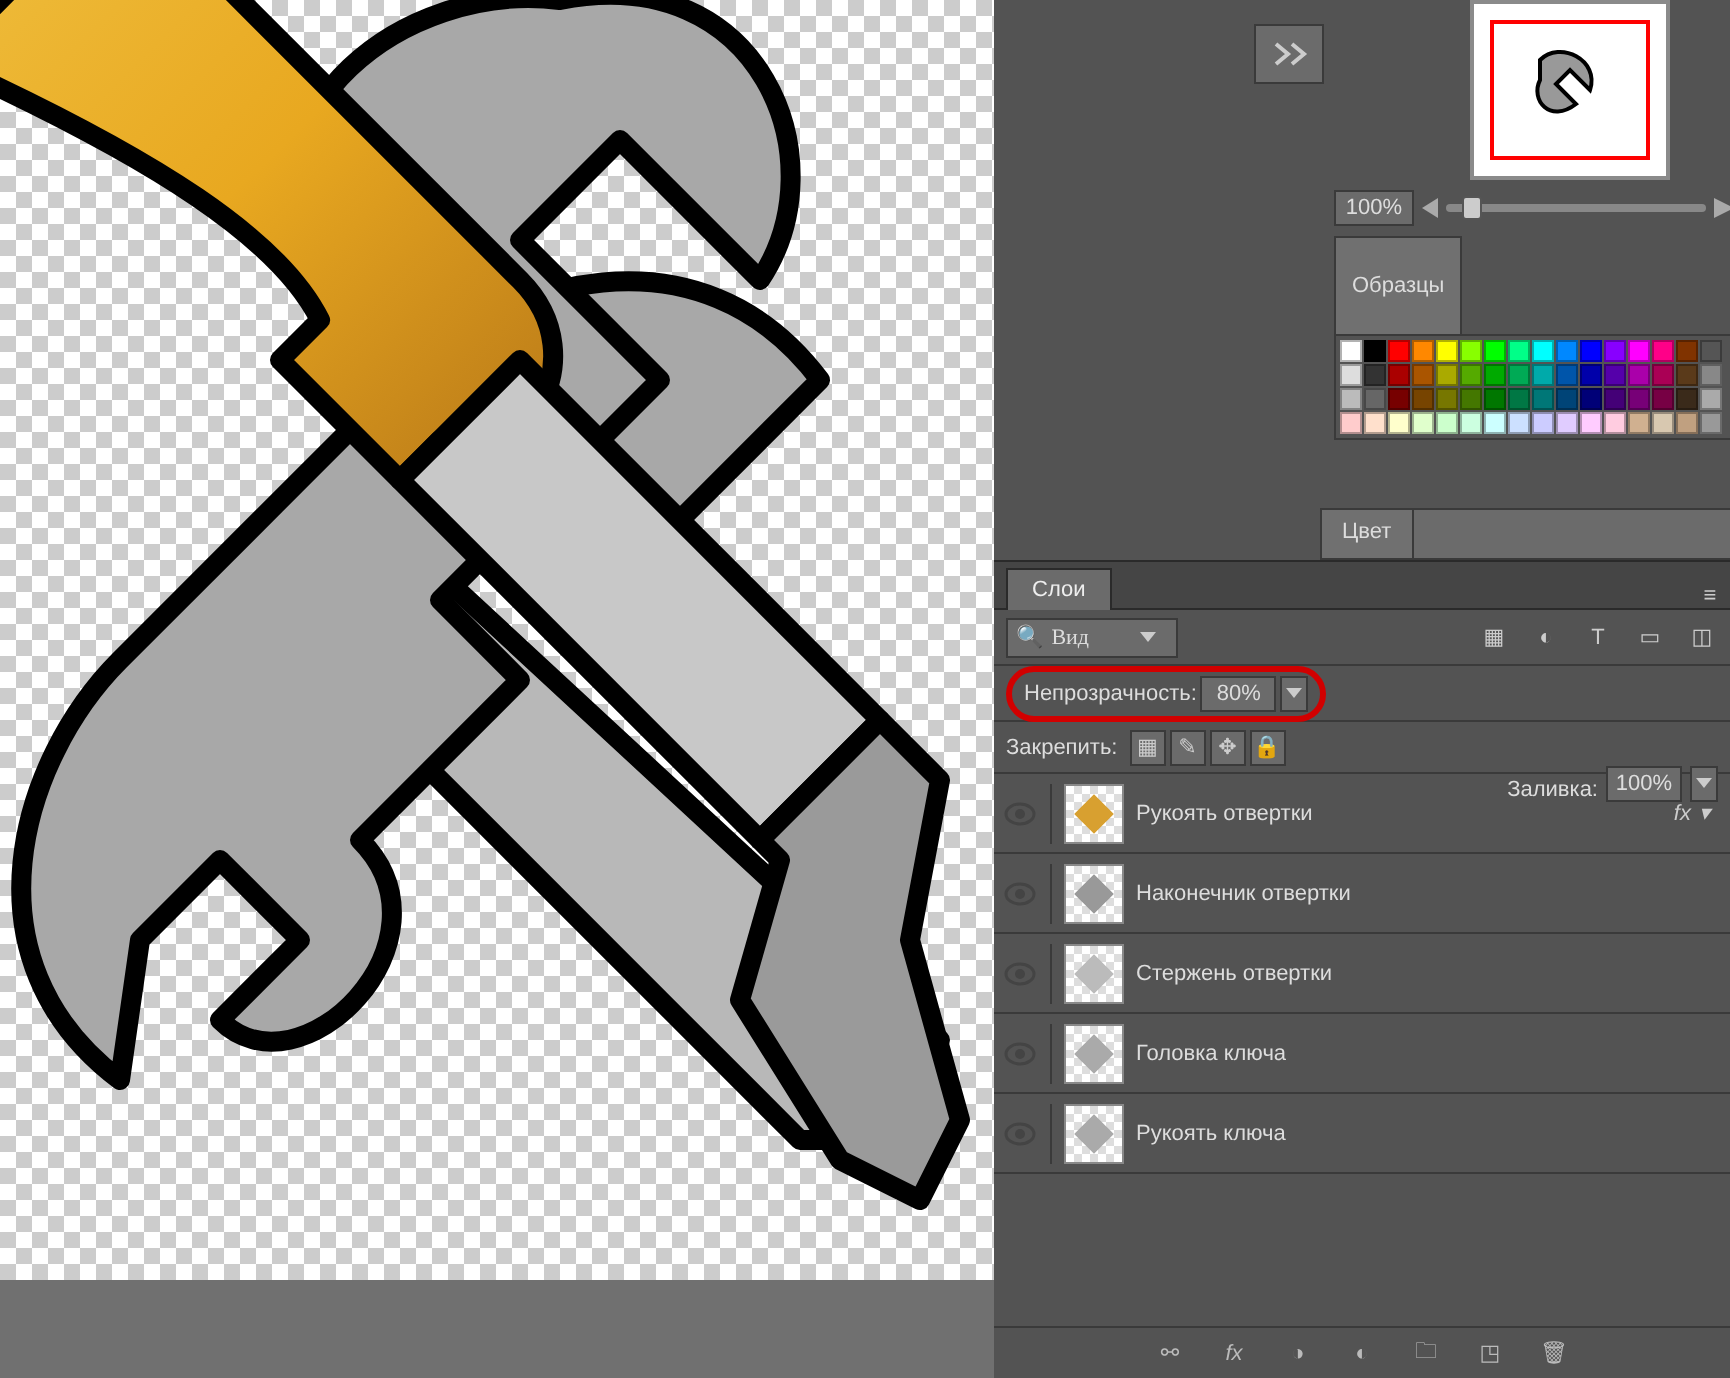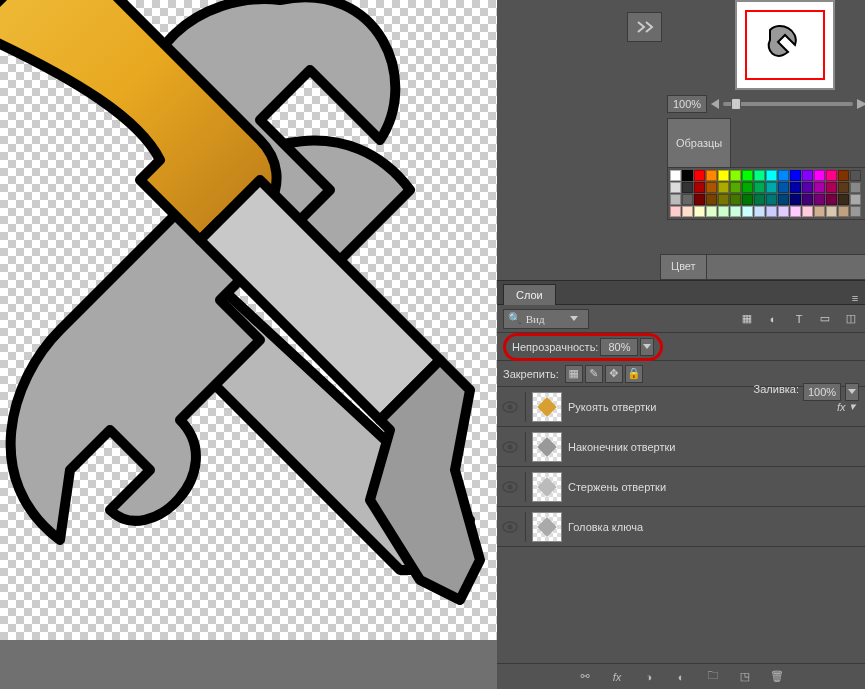--- a/index.html
+++ b/index.html
@@ -50,21 +50,21 @@
 .blend-row { height: 28px; display:flex; align-items:center; padding:0 6px; gap:6px; border-bottom:1px solid #3a3a3a;}
 .blend-select { flex:1; height:20px; background:#6b6b6b; border:1px solid #3a3a3a; color:#ddd; padding:0 6px; display:flex; align-items:center; justify-content:space-between;}
 .opacity-group { display:flex; align-items:center; gap:2px; border:3px solid #d10000; border-radius:14px; padding:2px 6px; background:#535353;}
 .opacity-label { color:#ddd; }
 .opacity-input { width:38px; height:18px; background:#6b6b6b; border:1px solid #3a3a3a; color:#ddd; text-align:center;}
 .opacity-dd { width:14px; height:18px; background:#6b6b6b; border:1px solid #3a3a3a; display:flex; align-items:center; justify-content:center;}
 
 .lock-row { height:26px; display:flex; align-items:center; padding:0 6px; gap:6px; border-bottom:1px solid #3a3a3a; color:#ddd;}
 .lock-icons { display:flex; gap:2px;}
 .lock-icons span { width:18px;height:18px; border:1px solid #3a3a3a; background:#6b6b6b; display:flex;align-items:center;justify-content:center; color:#ccc;}
-.fill-group { margin-left:auto; display:flex; align-items:flex-start; gap:4px;margin-top:36px;}
+.fill-group { margin-left:auto; display:flex; align-items:flex-end; gap:4px;margin-top:36px;}
 .fill-input { width:38px; height:18px; background:#6b6b6b; border:1px solid #3a3a3a; color:#ddd; text-align:center;}
 
 .layer-list { height: 260px; overflow:hidden; background:#535353;}
 .layer-row { height:40px; display:flex; align-items:center; border-bottom:1px solid #3a3a3a; padding:0 4px; gap:6px;}
 .layer-row.sel { background:#9db8d8;}
 .eye { width:18px; height:18px; display:flex; align-items:center; justify-content:center; color:#333;}
 .thumb { width:30px; height:30px; background:#fff; border:1px solid #888; display:flex; align-items:center; justify-content:center;
   background-image: linear-gradient(45deg,#ddd 25%,transparent 25%),linear-gradient(-45deg,#ddd 25%,transparent 25%),linear-gradient(45deg,transparent 75%,#ddd 75%),linear-gradient(-45deg,transparent 75%,#ddd 75%);
   background-size:8px 8px; background-position:0 0,0 4px,4px -4px,-4px 0;}
 .layer-name { color:#222; font-size:11px;}
@@ -304,20 +304,33 @@
             <ellipse cx="8" cy="6" rx="7" ry="5" fill="none" stroke="#444" stroke-width="1.5"></ellipse>
             <circle cx="8" cy="6" r="2.5" fill="#444"></circle>
           </svg>
         </div>
         <div style="width:1px;height:30px;background:#3a3a3a"></div>
         <div class="thumb">
           <div style="width:14px;height:14px;background:#aaa;transform:rotate(45deg)"></div>
         </div>
         <span class="layer-name">Головка ключа</span>
       </div>
+      <div class="layer-row">
+        <div class="eye">
+          <svg width="16" height="12" viewBox="0 0 16 12">
+            <ellipse cx="8" cy="6" rx="7" ry="5" fill="none" stroke="#444" stroke-width="1.5"></ellipse>
+            <circle cx="8" cy="6" r="2.5" fill="#444"></circle>
+          </svg>
+        </div>
+        <div style="width:1px;height:30px;background:#3a3a3a"></div>
+        <div class="thumb">
+          <div style="width:14px;height:14px;background:#aaa;transform:rotate(45deg)"></div>
+        </div>
+        <span class="layer-name">Рукоять ключа</span>
+      </div>
     </div>
 
   <div class="panel-footer">
     <span>⚯</span>
     <span>
         <i>fx</i>
       </span>
     <span>◑</span>
     <span>◐</span>
     <span>🗀</span>

